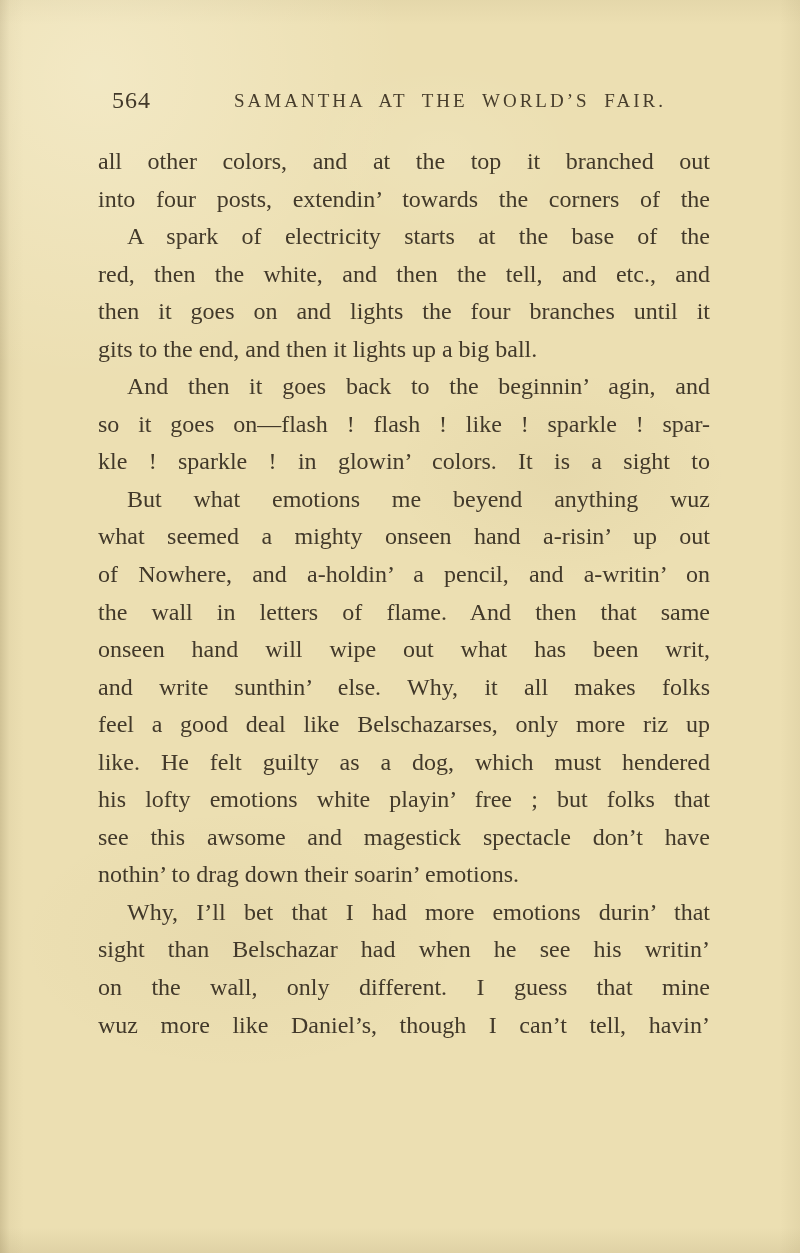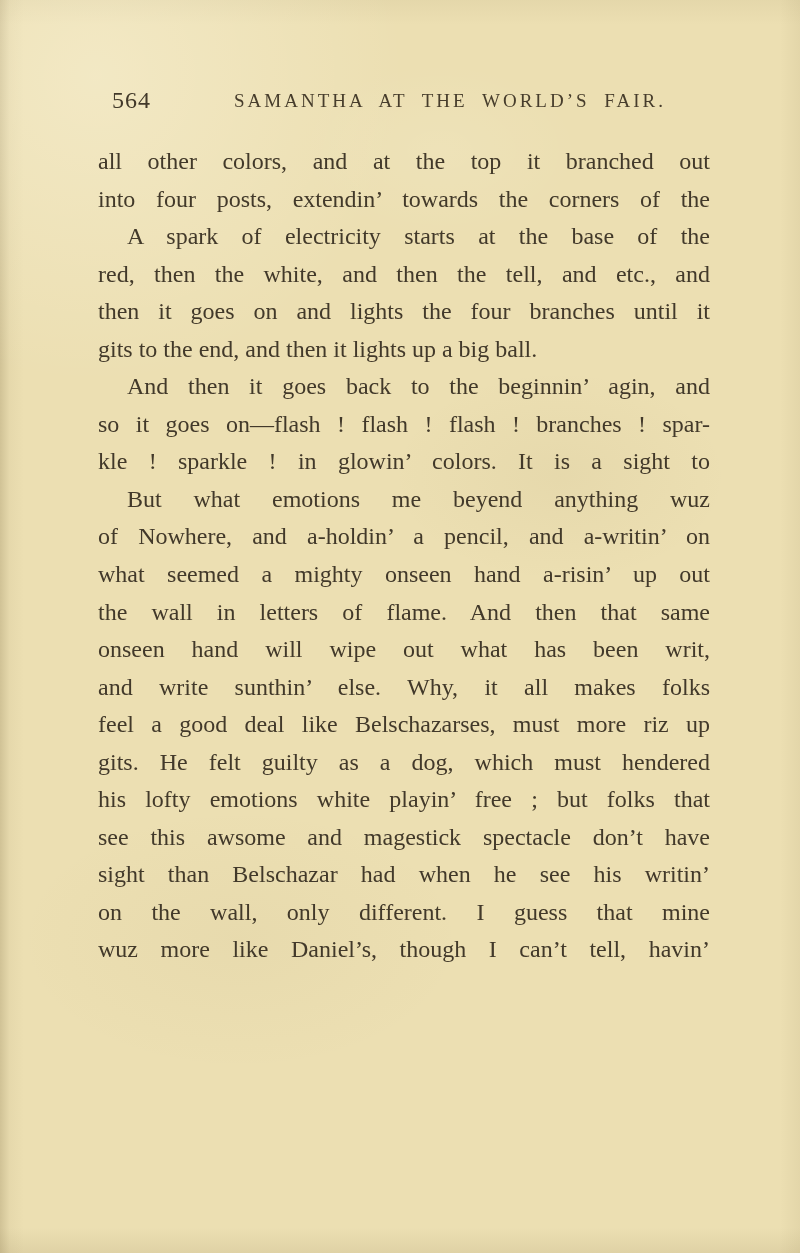--- a/index.html
+++ b/index.html
@@ -103,35 +103,37 @@
         <div class="line">into four posts, extendin’ towards the corners of the</div>
       </div>
       <div>
         <div class="line indent">A spark of electricity starts at the base of the</div>
         <div class="line">red, then the white, and then the tell, and etc., and</div>
         <div class="line">then it goes on and lights the four branches until it</div>
         <div class="line para-end">gits to the end, and then it lights up a big ball.</div>
       </div>
       <div>
         <div class="line indent">And then it goes back to the beginnin’ agin, and</div>
-        <div class="line">so it goes on—flash ! flash ! flash ! branches ! spar-</div>
+        <div class="line">so it goes on—flash ! flash ! like ! sparkle ! spar-</div>
         <div class="line">kle ! sparkle ! in glowin’ colors.  It is a sight to</div>
       </div>
       <div>
         <div class="line indent">But what emotions me beyend anything wuz</div>
+        <div class="line">what seemed a mighty onseen hand a-risin’ up out</div>
         <div class="line">of Nowhere, and a-holdin’ a pencil, and a-writin’ on</div>
-        <div class="line">what seemed a mighty onseen hand a-risin’ up out</div>
         <div class="line">the wall in letters of flame.  And then that same</div>
         <div class="line">onseen hand will wipe out what has been writ,</div>
         <div class="line">and write sunthin’ else.  Why, it all makes folks</div>
-        <div class="line">feel a good deal like Belschazarses, must more riz up</div>
-        <div class="line">gits.  He felt guilty as a dog, which must hendered</div>
+        <div class="line">feel a good deal like Belschazarses, only more riz up</div>
+        <div class="line">like.  He felt guilty as a dog, which must hendered</div>
         <div class="line">his lofty emotions white playin’ free ; but folks that</div>
         <div class="line">see this awsome and magestick spectacle don’t have</div>
+        <div class="line para-end">nothin’ to drag down their soarin’ emotions.</div>
       </div>
       <div>
+        <div class="line indent">Why, I’ll bet that I had more emotions durin’ that</div>
         <div class="line">sight than Belschazar had when he see his writin’</div>
         <div class="line">on the wall, only different.  I guess that mine</div>
         <div class="line">wuz more like Daniel’s, though I can’t tell, havin’</div>
       </div>
     </div>
 
 </div>
 
 </body></html>

